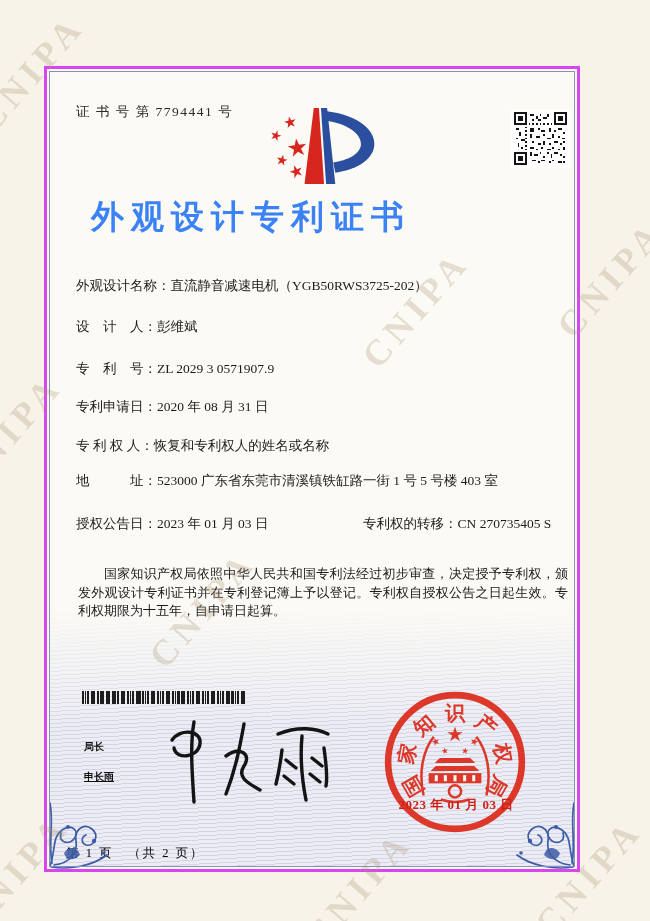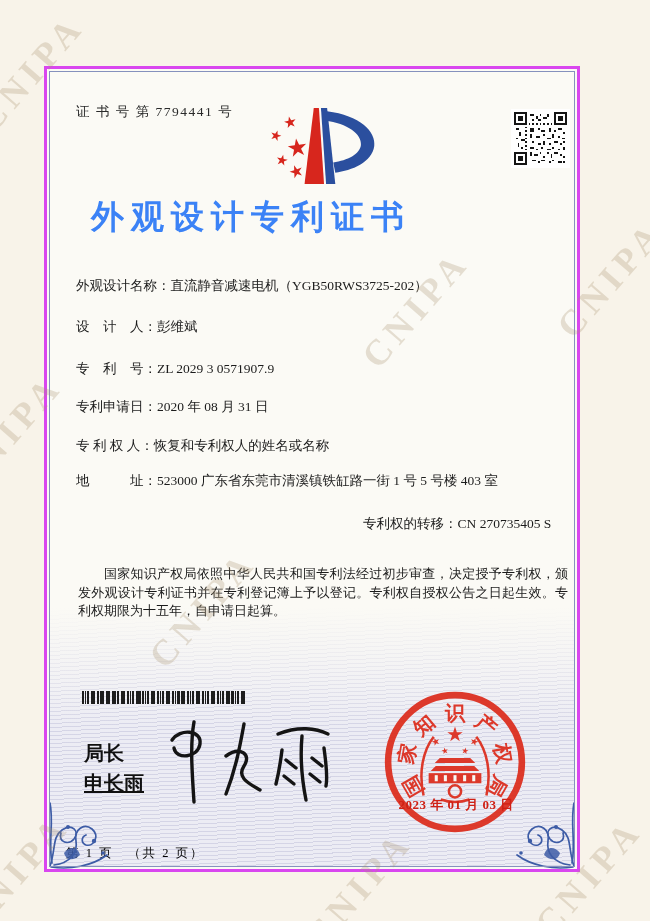--- a/index.html
+++ b/index.html
@@ -57,21 +57,21 @@
   
   .barcode {
     position:absolute; left:35px; top:622px; width:163px; height:13px;
     background-image:
       repeating-linear-gradient(90deg,#1d1d1d 0,#1d1d1d 2px,transparent 2px,transparent 5px),
       repeating-linear-gradient(90deg,#1d1d1d 0,#1d1d1d 1px,transparent 1px,transparent 3px),
       repeating-linear-gradient(90deg,transparent 0,transparent 6px,#1d1d1d 6px,#1d1d1d 7px,transparent 7px,transparent 13px);
   }
   .officer-title, .officer-name {
     position:absolute; left:37px; font-family:"Liberation Sans", sans-serif;
-    font-weight:bold; font-size:20px; color:#111;text-align:right;
+    font-weight:bold; font-size:10px; color:#111;text-align:right;
   }
   .officer-title{ top:671px; } .officer-name{ top:701px;text-decoration:underline; }
   .sig { position:absolute; left:109px; top:641px; width:185px; height:100px; }
   .seal { position:absolute; left:332px; top:617px; width:152px; height:152px; opacity:.92; }
   .seal-date {
     position:absolute; left:335px; top:727px; width:148px; text-align:center;
     font-size:13px; font-weight:bold; color:#cf2015; letter-spacing:.5px;
   }
   .page-info {
     position:absolute; left:0; top:776px; width:100%; 
@@ -227,20 +227,23 @@
       <div class="row r4">
         <span class="lbl">专利申请日：</span><span class="val">2020 年 08 月 31 日</span>
       </div>
       <div class="row r5">
         <span class="lbl">专 利 权 人：</span><span class="val">恢复和专利权人的姓名或名称</span>
       </div>
       <div class="row r6">
         <span class="lbl">地　　　址：</span><span class="val">523000 广东省东莞市清溪镇铁缸路一街 1 号 5 号楼 403 室</span>
       </div>
       <div class="row r7">
+        <span class="pair1">
+          <span class="lbl">授权公告日：</span><span class="val">2023 年 01 月 03 日</span>
+        </span>
         <span class="pair2">
           <span class="lbl">专利权的转移：</span><span class="val">CN 270735405 S</span>
         </span>
       </div>
     </div>
 
     <div class="legal">
       <p>国家知识产权局依照中华人民共和国专利法经过初步审查，决定授予专利权，颁发外观设计专利证书并在专利登记簿上予以登记。专利权自授权公告之日起生效。专利权期限为十五年，自申请日起算。</p>
     </div>
 

